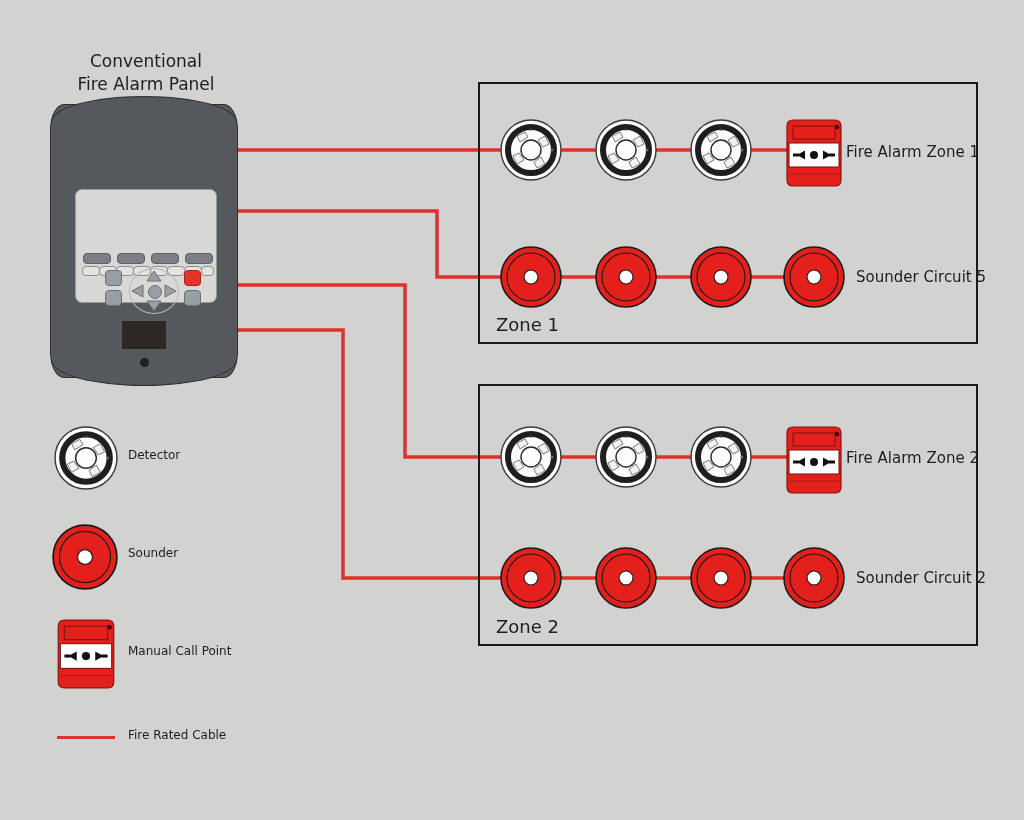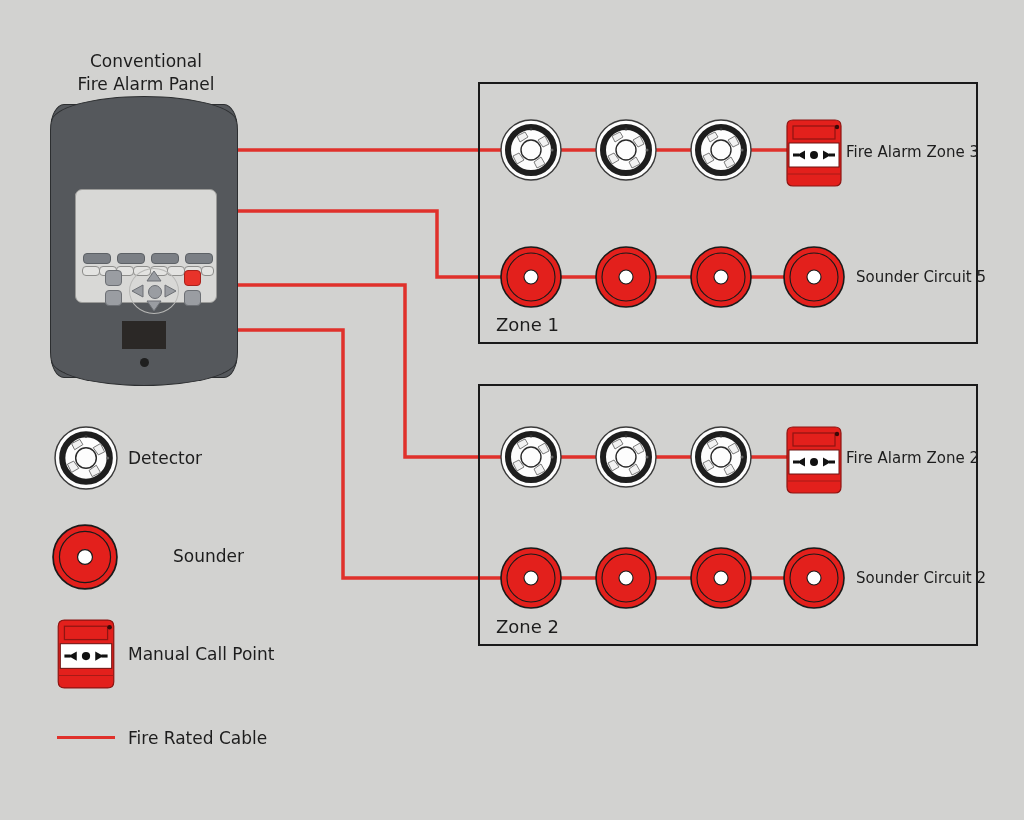--- a/index.html
+++ b/index.html
@@ -87,21 +87,21 @@
 
   
   .sidecap{font-size:15px;}
 
   
   .detector{position:absolute;width:62px;height:62px;}
   .sounder{position:absolute;width:62px;height:62px;}
   .mcp{position:absolute;width:62px;height:72px;}
 
   
-  .legend-text{font-size:17px;}
+  .legend-text{font-size:12px;}
   #cable-swatch{
     position:absolute;left:57px;top:736px;width:58px;height:3px;background:#e0312b;
   }
 
   
   #main-title{
     left:478px;top:726px;width:500px;text-align:center;
     font-size:28px;color:#222;
   }
   svg{display:block;overflow:visible;}
@@ -228,21 +228,21 @@
       <g fill="#111">
         <polygon points="14,37 22,32.5 22,41.5"></polygon>
         <rect x="10" y="35.5" width="6" height="3"></rect>
         <circle cx="31" cy="37" r="4"></circle>
         <polygon points="48,37 40,32.5 40,41.5"></polygon>
         <rect x="46" y="35.5" width="6" height="3"></rect>
       </g>
       <line x1="4" y1="56" x2="58" y2="56" stroke="#a81a16" stroke-width="1"></line>
     </svg>
   </div>
-  <div class="txt sidecap" style="left:846px;top:143px;">Fire Alarm Zone 3</div>
+  <div class="txt sidecap" style="left:846px;top:143px;">Fire Alarm Zone 1</div>
 
   <div class="sounder" style="left:500px;top:246px;">
     <svg width="62" height="62" viewBox="0 0 62 62">
       <circle cx="31" cy="31" r="30" fill="#e3201c" stroke="#1a1a1a" stroke-width="1.6"></circle>
       <circle cx="31" cy="31" r="24" fill="#e3201c" stroke="#1a1a1a" stroke-width="1.1"></circle>
       <circle cx="31" cy="31" r="7" fill="#ffffff" stroke="#1a1a1a" stroke-width="1.1"></circle>
     </svg>
   </div>
   <div class="sounder" style="left:595px;top:246px;">
     <svg width="62" height="62" viewBox="0 0 62 62">
@@ -381,21 +381,21 @@
   </div>
   <div class="txt legend-text" style="left:128px;top:448px;">Detector</div>
 
   <div class="sounder" style="left:52px;top:524px;width:66px;height:66px;">
     <svg width="66" height="66" viewBox="0 0 62 62">
       <circle cx="31" cy="31" r="30" fill="#e3201c" stroke="#1a1a1a" stroke-width="1.6"></circle>
       <circle cx="31" cy="31" r="24" fill="#e3201c" stroke="#1a1a1a" stroke-width="1.1"></circle>
       <circle cx="31" cy="31" r="7" fill="#ffffff" stroke="#1a1a1a" stroke-width="1.1"></circle>
     </svg>
   </div>
-  <div class="txt legend-text" style="left:128px;top:546px;margin-left:45px;">Sounder</div>
+  <div class="txt legend-text" style="left:128px;top:546px;">Sounder</div>
 
   <div class="mcp" style="left:54px;top:618px;width:64px;height:74px;">
     <svg width="64" height="74" viewBox="0 0 62 72">
       <path d="M4,8 Q4,2 10,2 L52,2 Q58,2 58,8 L58,62 Q58,68 52,68 L10,68 Q4,68 4,62 Z" fill="#e3201c" stroke="#8e1512" stroke-width="1.2"></path>
       <rect x="10" y="8" width="42" height="13" fill="#e3201c" stroke="#8e1512" stroke-width="1.2"></rect>
       <circle cx="54" cy="9" r="2.2" fill="#3a0a08"></circle>
       <rect x="6" y="25" width="50" height="24" fill="#ffffff" stroke="#6d1210" stroke-width="1"></rect>
       <g fill="#111">
         <polygon points="14,37 22,32.5 22,41.5"></polygon>
         <rect x="10" y="35.5" width="6" height="3"></rect>

